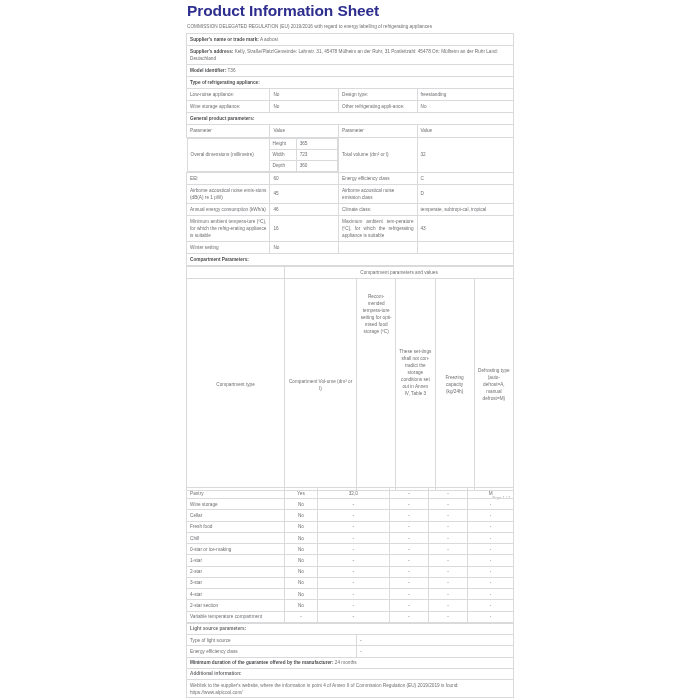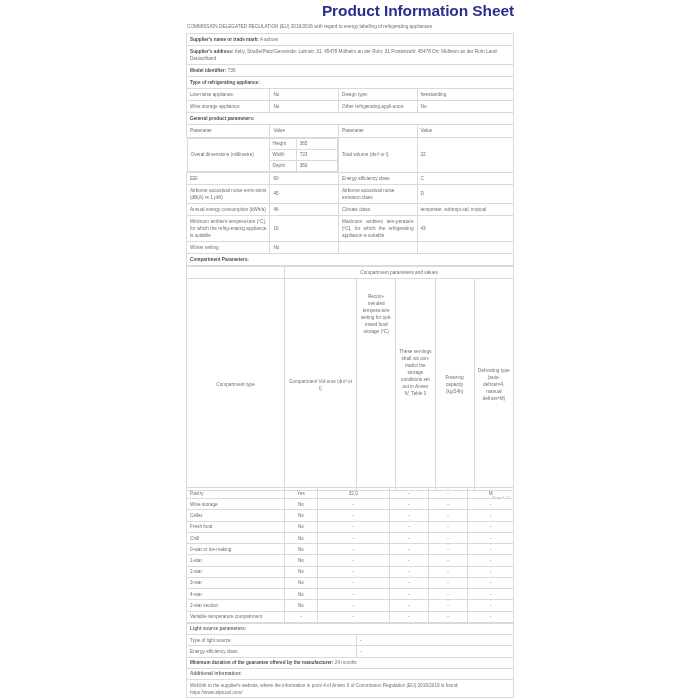--- a/index.html
+++ b/index.html
@@ -23,21 +23,20 @@
   }
 
   
   .doc-title {
     font-size: 15.5px;
     font-weight: bold;
     color: #2e2e8f;
     letter-spacing: -0.1px;
     margin: 2px 0 3px 1px;
     line-height: 1.15;
-    text-align: right;
   }
   .regulation-note {
     font-size: 4.7px;
     line-height: 1.55;
     color: #6d6e71;
     padding: 0 1px 3px 1px;
   }
 
   
   table.sheet {

